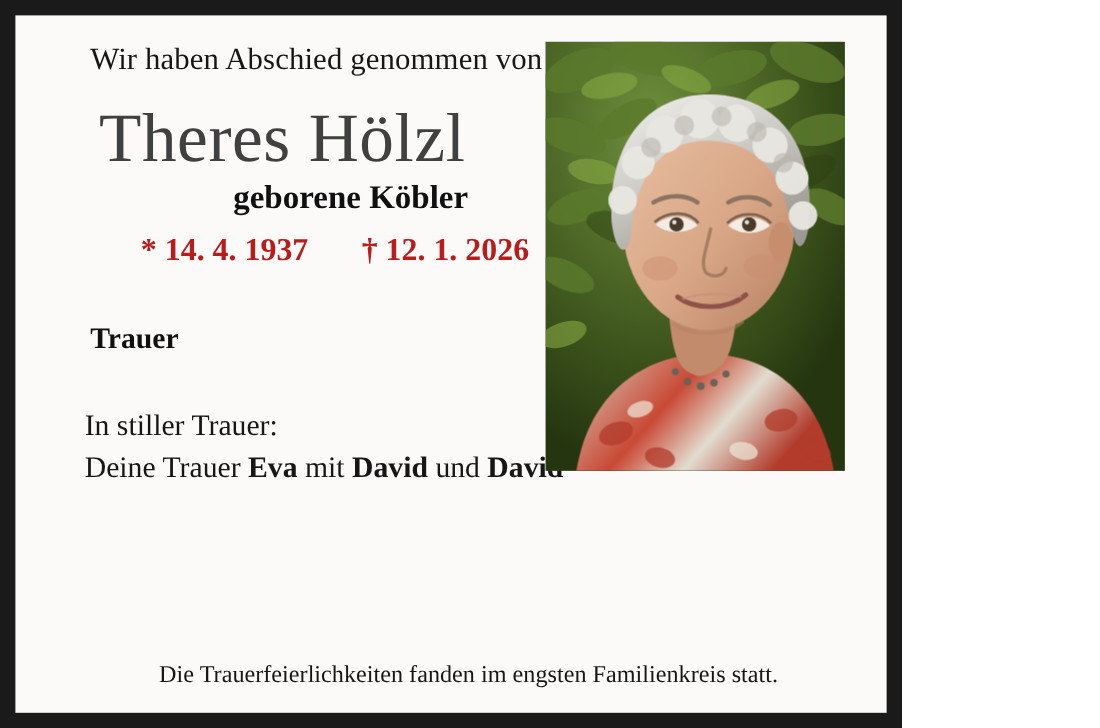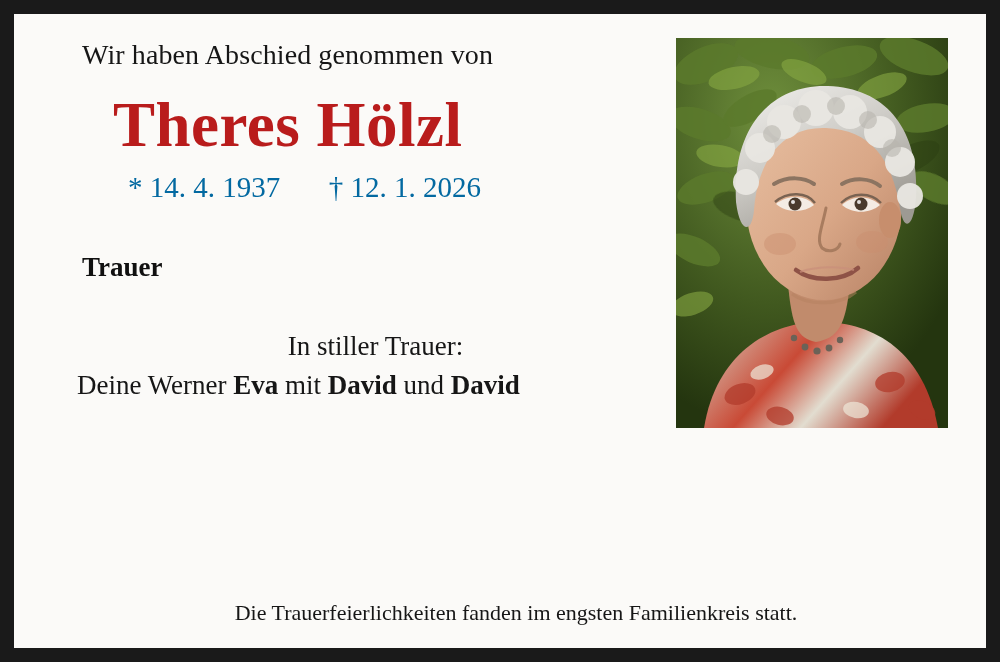--- a/index.html
+++ b/index.html
@@ -2,21 +2,21 @@
 <html lang="de"><head>
 <meta charset="utf-8">
 <style>
   html, body {
     margin: 0;
     padding: 0;
     background: #ffffff;
   }
   #page {
     position: relative;
-    width: 1000px;
+    width: 820px;
     height: 662px;
     background: #1a1a1a;
     box-sizing: border-box;
     padding: 14px;
     font-family: "Liberation Serif", serif;
     overflow: hidden;
   }
   #card {
     position: relative;
     width: 100%;
@@ -40,40 +40,40 @@
   .intro {
     font-size: 28px;
     color: #161616;
     letter-spacing: 0.1px;
     line-height: 1.1;
     white-space: nowrap;
   }
 
   .name {
     font-size: 63px;
-    font-weight: bold;
-    color: #b91c1c;
+    font-weight: normal;
+    color: #404040;
     letter-spacing: 0.5px;
     line-height: 1.02;
-    margin: 22px 0 0 31px;
+    margin: 22px 0 0 8px;
     white-space: nowrap;
   }
 
   .maiden {
     font-size: 30px;
     font-weight: bold;
     color: #101010;
     margin: 6px 0 0 130px;
     white-space: nowrap;
   }
 
   .dates {
     font-size: 29px;
-    font-weight: normal;
-    color: #0369a1;
+    font-weight: bold;
+    color: #b91c1c;
     margin: 14px 0 0 46px;
     white-space: nowrap;
   }
   .dates .gap {
     display: inline-block;
     width: 34px;
   }
 
   .place {
     font-size: 27px;
@@ -81,21 +81,20 @@
     color: #101010;
     margin: 48px 0 0 0;
     white-space: nowrap;
   }
 
   .mourn-head {
     font-size: 27px;
     color: #161616;
     margin: 48px 0 0 -5px;
     white-space: nowrap;
-    text-align: center;
   }
 
   .mourn-line {
     font-size: 27px;
     color: #161616;
     margin: 8px 0 0 -5px;
     white-space: nowrap;
   }
   .mourn-line b {
     font-weight: bold;
@@ -129,36 +128,37 @@
 
 <div id="page">
   <div id="card">
 
     <div class="text-col">
 
       <div class="intro">Wir haben Abschied genommen von</div>
 
       <div class="name">Theres Hölzl</div>
 
+      <div class="maiden">geborene Köbler</div>
 
       <div class="dates">
         <span>*</span>
         <span>14. 4. 1937</span>
         <span class="gap"></span>
         <span>†</span>
         <span>12. 1. 2026</span>
       </div>
 
       <div class="place">Trauer</div>
 
       <div class="mourn-head">In stiller Trauer:</div>
 
 
       <div class="mourn-line">
-        <span>Deine Werner </span><b>Eva</b><span> mit </span><b>David</b><span> und </span><b>David</b>
+        <span>Deine Trauer </span><b>Eva</b><span> mit </span><b>David</b><span> und </span><b>David</b>
       </div>
     </div>
 
     <div class="photo">
       <svg width="272" height="390" viewBox="0 0 272 390" xmlns="http://www.w3.org/2000/svg" aria-hidden="true">
         <defs>
           <radialGradient id="leafglow" cx="35%" cy="20%" r="80%">
             <stop offset="0%" stop-color="#6f8f3c"></stop>
             <stop offset="60%" stop-color="#41591f"></stop>
             <stop offset="100%" stop-color="#24350f"></stop>

